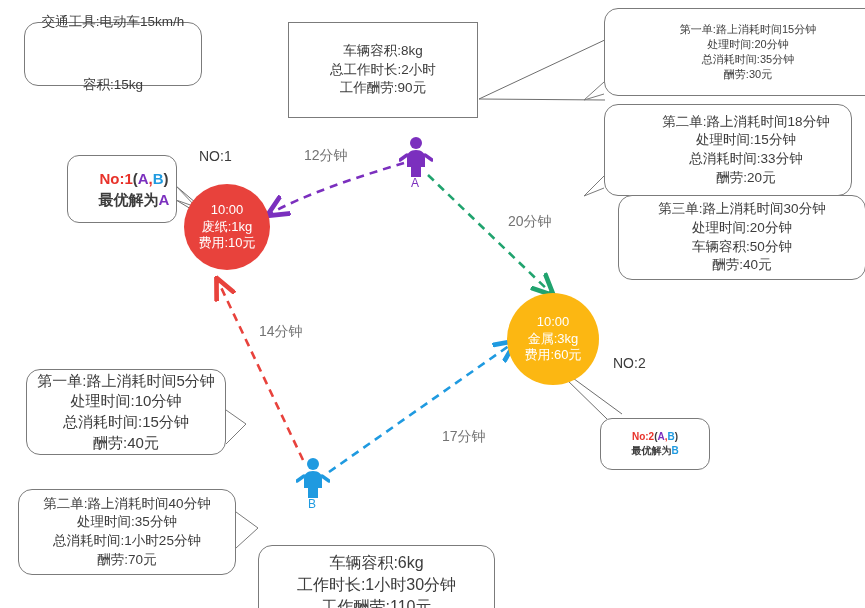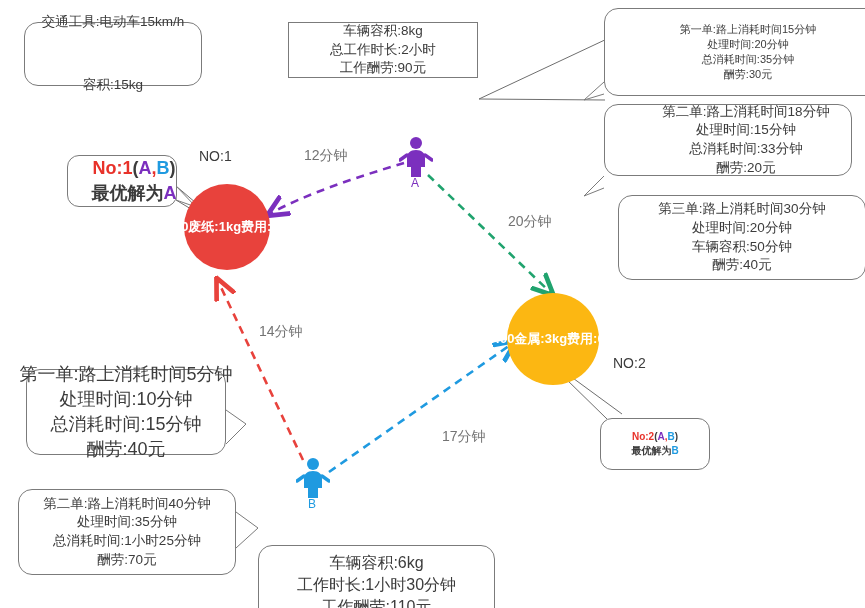--- a/index.html
+++ b/index.html
@@ -42,24 +42,25 @@
   }
   .box.rounded { border-radius: 14px; }
   .box.sharp   { border-radius: 0; }
   .box .ln { display: block; white-space: nowrap; }
 
   
   .node-circle {
     position: absolute;
     border-radius: 50%;
     display: flex;
+    flex-direction: column;
     justify-content: center;
     align-items: center;
     color: #ffffff;
-    font-weight: bold;
+    font-weight: normal;
     line-height: 1.3;
     text-align: center;
   }
   .node-circle .ln { white-space: nowrap; display: block; }
 
   
   .node-id {
     position: absolute;
     color: #3c3c3c;
     white-space: nowrap;
@@ -146,54 +147,54 @@
     <path d="M303,460 L218,281" fill="none" stroke="#e8423c" stroke-width="2.6" stroke-dasharray="8 6" marker-end="url(#ar-red)"></path>
 
     <path d="M329,472 L513,343" fill="none" stroke="#1f9ae0" stroke-width="2.6" stroke-dasharray="8 6" marker-end="url(#ar-blue)"></path>
   </svg>
 
   <div class="box rounded" style="left:24px;top:22px;width:178px;height:64px;font-size:13.5px;gap:44px;">
     <span class="ln">交通工具:电动车15km/h</span>
     <span class="ln">容积:15kg</span>
   </div>
 
-  <div class="box sharp" style="left:288px;top:22px;width:190px;height:56px;font-size:13.5px;">
+  <div class="box sharp" style="left:288px;top:22px;width:190px;height:96px;font-size:13.5px;">
     <span class="ln">车辆容积:8kg</span>
     <span class="ln">总工作时长:2小时</span>
     <span class="ln">工作酬劳:90元</span>
   </div>
 
   <div class="box rounded" style="left:258px;top:516px;width:237px;height:80px;font-size:16px;margin-top:29px;">
     <span class="ln">车辆容积:6kg</span>
     <span class="ln">工作时长:1小时30分钟</span>
     <span class="ln">工作酬劳:110元</span>
   </div>
 
   <div class="box rounded" style="left:604px;top:8px;width:288px;height:88px;font-size:11px;">
     <span class="ln">第一单:路上消耗时间15分钟</span>
     <span class="ln">处理时间:20分钟</span>
     <span class="ln">总消耗时间:35分钟</span>
     <span class="ln">酬劳:30元</span>
   </div>
 
-  <div class="box rounded" style="left:604px;top:104px;width:248px;height:72px;font-size:13.5px;padding-left:36px;">
+  <div class="box rounded" style="left:604px;top:104px;width:248px;height:92px;font-size:13.5px;padding-left:36px;">
     <span class="ln">第二单:路上消耗时间18分钟</span>
     <span class="ln">处理时间:15分钟</span>
     <span class="ln">总消耗时间:33分钟</span>
     <span class="ln">酬劳:20元</span>
   </div>
 
   <div class="box rounded" style="left:618px;top:195px;width:248px;height:85px;font-size:13.5px;">
     <span class="ln">第三单:路上消耗时间30分钟</span>
     <span class="ln">处理时间:20分钟</span>
     <span class="ln">车辆容积:50分钟</span>
     <span class="ln">酬劳:40元</span>
   </div>
 
-  <div class="box rounded" style="left:26px;top:369px;width:200px;height:86px;font-size:18px;">
+  <div class="box rounded" style="left:26px;top:369px;width:200px;height:86px;font-size:15px;">
     <span class="ln">第一单:路上消耗时间5分钟</span>
     <span class="ln">处理时间:10分钟</span>
     <span class="ln">总消耗时间:15分钟</span>
     <span class="ln">酬劳:40元</span>
   </div>
 
   <div class="box rounded" style="left:18px;top:489px;width:218px;height:86px;font-size:13.5px;">
     <span class="ln">第二单:路上消耗时间40分钟</span>
     <span class="ln">处理时间:35分钟</span>
     <span class="ln">总消耗时间:1小时25分钟</span>
@@ -240,21 +241,21 @@
       <path d="M26,19 L33,24" stroke="#1f9ae0" stroke-width="3.4" stroke-linecap="round"></path>
     </svg>
     <span class="person-letter c-blue" style="left:12px;top:40px;">B</span>
   </div>
 
   <div class="edge-label" style="left:304px;top:147px;font-size:14px;">12分钟</div>
   <div class="edge-label" style="left:508px;top:213px;font-size:14px;">20分钟</div>
   <div class="edge-label" style="left:259px;top:323px;font-size:14px;">14分钟</div>
   <div class="edge-label" style="left:442px;top:428px;font-size:14px;">17分钟</div>
 
-  <div class="sol" style="left:67px;top:155px;width:110px;height:52px;font-size:18px;font-weight:bold;padding-left:24px;">
+  <div class="sol" style="left:67px;top:155px;width:110px;height:68px;font-size:15px;font-weight:bold;padding-left:24px;">
     <span class="ln"><span class="c-red">No:1</span><span class="c-black">(</span><span class="c-purple">A</span><span class="c-red">,</span><span class="c-blue">B</span><span class="c-black">)</span></span>
     <span class="ln"><span class="c-black">最优解为</span><span class="c-purple">A</span></span>
   </div>
 
   <div class="sol" style="left:600px;top:418px;width:110px;height:52px;font-size:10px;font-weight:bold;">
     <span class="ln"><span class="c-red">No:2</span><span class="c-black">(</span><span class="c-purple">A</span><span class="c-red">,</span><span class="c-blue">B</span><span class="c-black">)</span></span>
     <span class="ln"><span class="c-black">最优解为</span><span class="c-blue">B</span></span>
   </div>
 
 </div>

